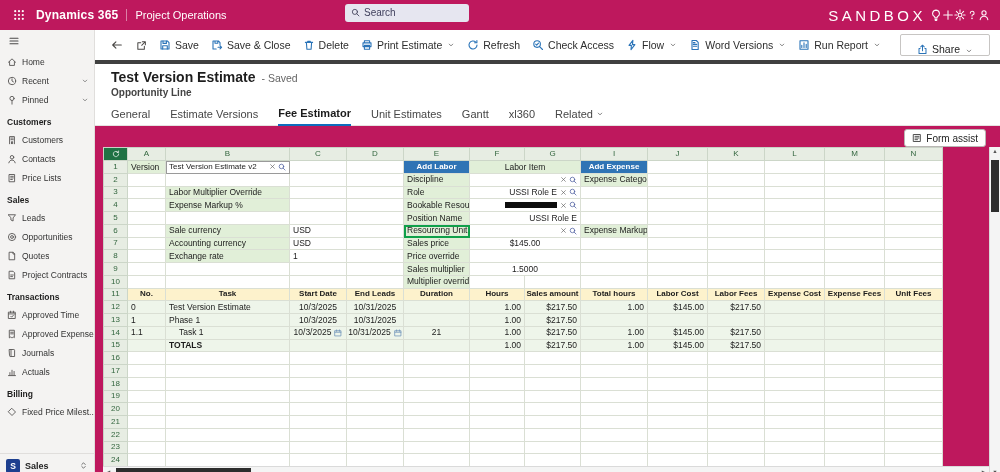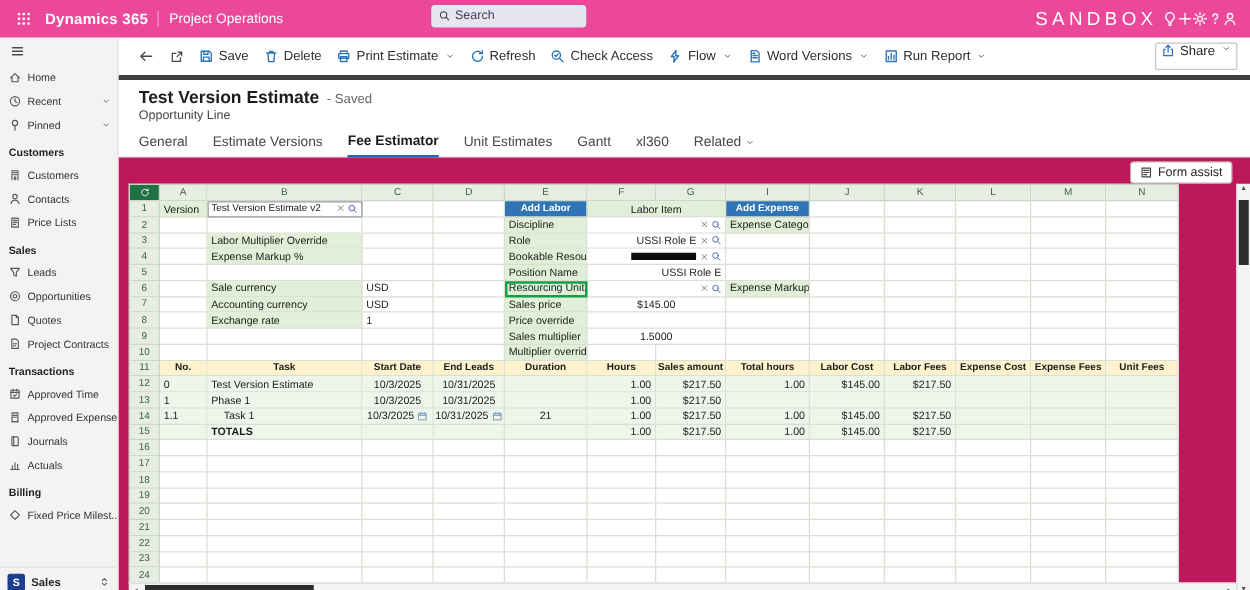--- a/index.html
+++ b/index.html
@@ -1,18 +1,18 @@
 <!DOCTYPE html>
 <html><head>
 <meta charset="utf-8">
 <style>
 *{margin:0;padding:0;box-sizing:border-box}
 html,body{width:1000px;height:472px;overflow:hidden}
 body{font-family:"Liberation Sans",sans-serif;background:#fff;color:#242424;font-size:11px;cursor:default}
-.topbar{height:30px;background:#ec4899;color:#fff;display:flex;align-items:center;padding:0 10px;position:relative}
+.topbar{height:30px;background:#be185d;color:#fff;display:flex;align-items:center;padding:0 10px;position:relative}
 .tb-waffle{width:18px;height:18px;display:flex;align-items:center;justify-content:center;margin-right:8px;cursor:pointer}
 .tb-brand{font-size:12px;font-weight:bold;letter-spacing:.2px}
 .tb-sep{width:1px;height:12px;background:rgba(255,255,255,.45);margin:0 8px}
 .tb-app{font-size:11px}
 .tb-search{position:absolute;left:345px;top:3.5px;width:124px;height:18px;background:#e6e6f0;border-radius:3px;display:flex;align-items:center;padding:0 6px;color:#3c3c55}
 .tb-search input{border:none;outline:none;background:transparent;font-size:10px;width:92px;color:#2e2e48;font-family:inherit;margin-left:4px}
 .tb-search input::placeholder{color:#3f3f5c}
 .tb-right{margin-left:auto;display:flex;align-items:center;}
 .tb-env{font-size:15px;letter-spacing:3.5px;font-weight:300;margin-right:4px}
 .tb-ic{display:flex;align-items:center;cursor:pointer;opacity:.95}
@@ -29,26 +29,26 @@
 .sb-badge{width:14px;height:14px;background:#1d3f8f;color:#fff;font-size:8.5px;font-weight:bold;display:flex;align-items:center;justify-content:center;border-radius:2px}
 .sb-footer-label{font-size:9px;font-weight:bold}
 .sb-switch{margin-left:auto;margin-right:6px;color:#555;display:flex;cursor:pointer}
 .main{flex:1;display:flex;flex-direction:column;min-width:0;background:#fff}
 .cmdbar{height:34px;border-bottom:4px solid #404040;display:flex;align-items:center;padding:0 10px;flex:none}
 .cmd-ic-btn{width:24px;height:24px;display:flex;align-items:center;justify-content:center;color:#484644;cursor:pointer;border-radius:2px;flex:none}
 .cmd-items{display:flex;align-items:center}
 .cmd-item{display:flex;align-items:center;gap:4px;height:24px;padding:0 6px;font-size:10.5px;color:#2e2e2e;cursor:pointer;border-radius:2px;white-space:nowrap}
 .cmd-ic{color:#2b74b8;display:flex}
 .cmd-ch{color:#555;display:flex;margin-left:1px}
-.share-btn{margin-left:auto;display:flex;align-items:flex-start;gap:4px;border:1px solid #c7c5c3;border-radius:2px;height:22px;padding:0 4px;font-size:10.5px;cursor:pointer;flex:none}
+.share-btn{margin-left:auto;display:flex;align-items:flex-end;gap:4px;border:1px solid #c7c5c3;border-radius:2px;height:22px;padding:0 16px;font-size:10.5px;cursor:pointer;flex:none}
 .titlebar{padding:5px 0 0 16px;flex:none;height:38px}
 .title-line{display:flex;align-items:baseline;gap:6px}
 .page-title{font-size:14px;font-weight:bold;color:#1d1d1d}
 .page-status{font-size:10.5px;color:#666}
-.page-subtitle{font-size:10px;font-weight:normal;color:#444;margin-top:2px}
+.page-subtitle{font-size:10px;font-weight:bold;color:#444;margin-top:2px}
 .tabstrip{display:flex;align-items:flex-end;gap:20px;padding:0 0 0 16px;border-bottom:1px solid #e5e3e1;flex:none;height:24px}
 .tab{font-size:11px;color:#464646;padding-bottom:5px;cursor:pointer;display:flex;align-items:center;gap:3px}
 .tab.active{font-weight:bold;color:#1b1b1b;border-bottom:2px solid #0f6cbd;margin-bottom:-1px}
 .tab-ch{color:#555;display:flex}
 .gridwrap{position:relative;flex:1;min-height:0;background:#be185d;overflow:hidden}
 .form-assist{position:absolute;top:3px;right:14px;height:18px;display:flex;align-items:center;gap:4px;border:1px solid #b9b6b4;border-radius:3px;background:#fff;padding:0 7px;font-size:10px;cursor:pointer;z-index:3}
 .fa-ic{color:#444;display:flex}
 .sheet{position:absolute;top:21px;left:8px;display:grid;font-size:8.5px;color:#1c1c1c;background:#fff;border-top:1px solid #c9d2c6;border-left:1px solid #c9d2c6}
 .cell{display:flex;align-items:center;padding:0 3px;border-right:1px solid #dadfd4;border-bottom:1px solid #dadfd4;white-space:nowrap;overflow:hidden;line-height:1;cursor:cell}
 .hdr{background:#e7ede3;color:#33663f;justify-content:center;font-size:8px;padding:0;border-right-color:#ccd6c8;border-bottom-color:#ccd6c8;cursor:pointer}
@@ -327,20 +327,29 @@
               <svg width="12" height="12" viewBox="0 0 12 12" fill="none" stroke="currentColor" stroke-width="1.1" stroke-linecap="round" stroke-linejoin="round">
                 <path d="M2 2h6.4L10 3.6V10H2z"></path>
                 <path d="M4 2v2.4h3.4V2M3.7 10V6.7h4.6V10"></path>
               </svg>
             </span>
             <span>Save</span>
           </div>
           <div class="cmd-item">
             <span class="cmd-ic">
               <svg width="12" height="12" viewBox="0 0 12 12" fill="none" stroke="currentColor" stroke-width="1.1" stroke-linecap="round" stroke-linejoin="round">
+                <path d="M2 2h5.4L9 3.6V5.4M4 2v2.2h2.8V2M2 10h3.2M2 2v8"></path>
+                <path d="M7 8.3h3.6M9 6.7l1.6 1.6L9 9.9"></path>
+              </svg>
+            </span>
+            <span>Save &amp; Close</span>
+          </div>
+          <div class="cmd-item">
+            <span class="cmd-ic">
+              <svg width="12" height="12" viewBox="0 0 12 12" fill="none" stroke="currentColor" stroke-width="1.1" stroke-linecap="round" stroke-linejoin="round">
                 <path d="M2.4 3.4h7.2M4.7 3.3V2.2h2.6v1.1M3.4 3.5l.5 6.8h4.2l.5-6.8"></path>
               </svg>
             </span>
             <span>Delete</span>
           </div>
           <div class="cmd-item">
             <span class="cmd-ic">
               <svg width="12" height="12" viewBox="0 0 12 12" fill="none" stroke="currentColor" stroke-width="1.1" stroke-linecap="round" stroke-linejoin="round">
                 <path d="M3.4 3.9V1.8h5.2v2.1M2 3.9h8v3.7H2z"></path>
                 <path d="M3.4 6.4h5.2v3.8H3.4z"></path>

